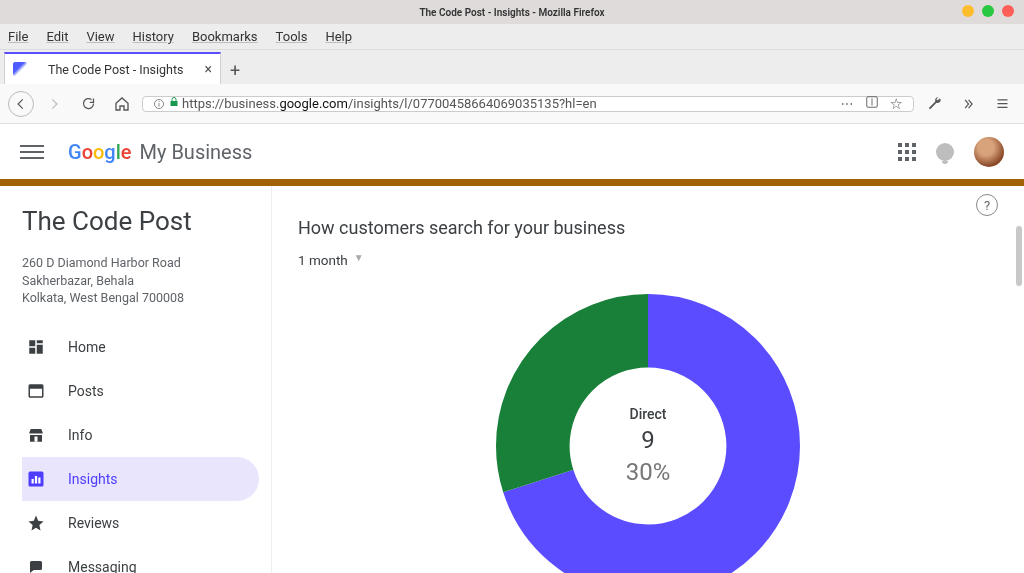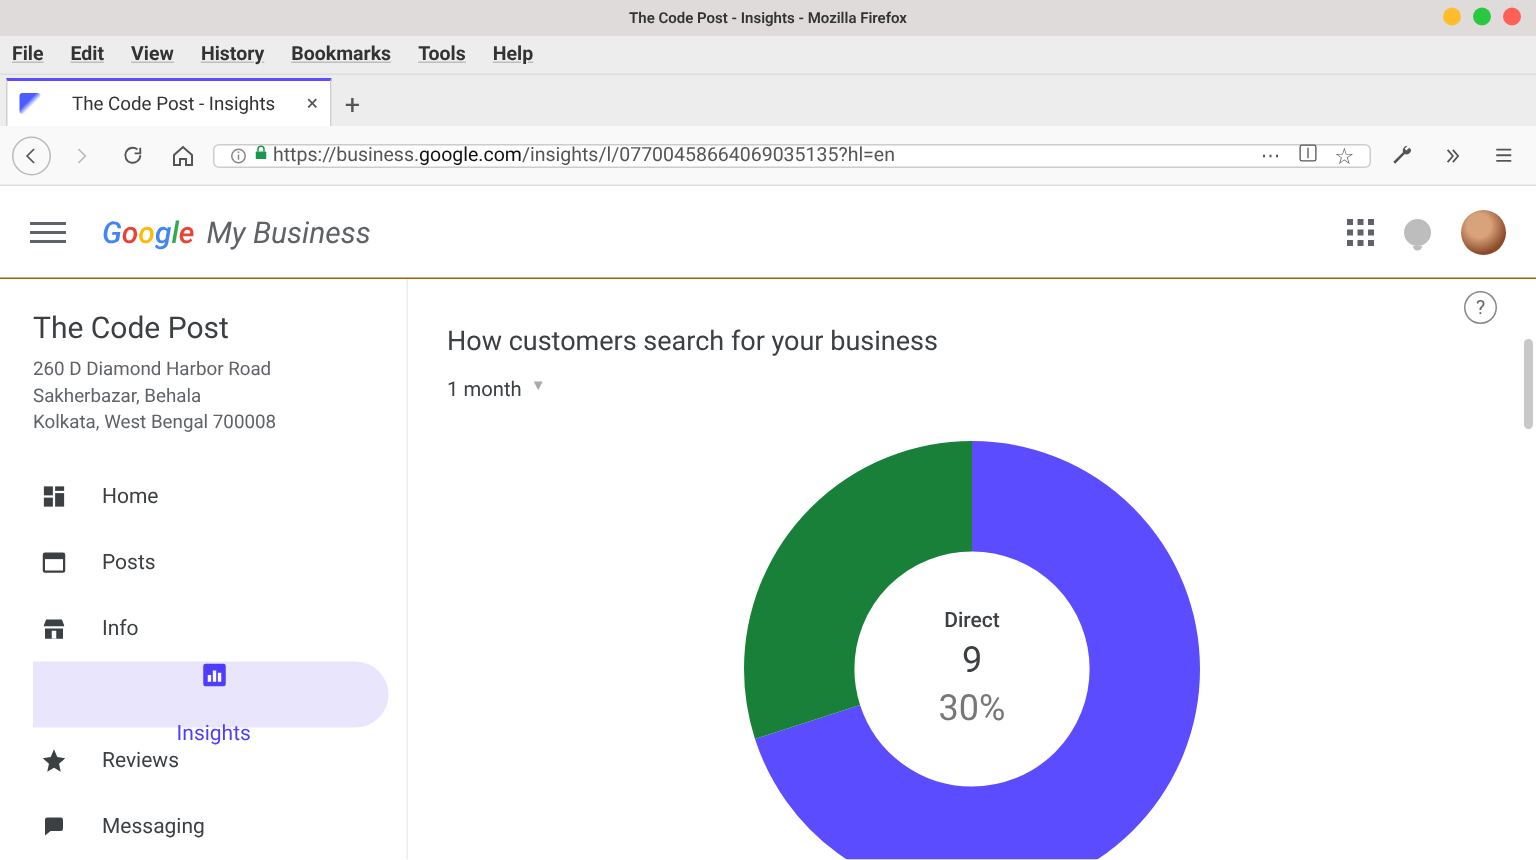--- a/index.html
+++ b/index.html
@@ -7,61 +7,61 @@
   
   .os-titlebar { height: 24px; background: #dedbda; display: flex; align-items: center; justify-content: center; position: relative; }
   .os-title { font-size: 10px; font-weight: 600; color: #333; }
   .traffic { position: absolute; right: 10px; top: 5px; display: flex; gap: 8px; }
   .traffic span { width: 12px; height: 12px; border-radius: 50%; display: inline-block; }
   .t-yellow { background: #ffbd2e; }
   .t-green { background: #28c940; }
   .t-red { background: #ff5f57; }
   
   .browser-menubar { height: 26px; background: #ededed; display: flex; align-items: center; padding: 0 8px; gap: 18px; font-size: 13px; border-bottom: 1px solid #ddd; }
-  .browser-menubar span { text-decoration: underline; text-decoration-color: rgba(0,0,0,0.2); cursor: default; font-weight: bold; }
+  .browser-menubar span { text-decoration: underline; text-decoration-color: rgba(0,0,0,0.2); cursor: default; }
   
   .tabstrip { height: 34px; background: #ededed; display: flex; align-items: flex-end; padding: 0 4px; }
   .tab { height: 32px; background: #fff; border: 1px solid #d0d0d0; border-bottom: none; border-top: 2px solid #5b4dff; display: flex; align-items: center; padding: 0 8px; gap: 21px; font-size: 12.5px; min-width: 190px; }
   .tab .favicon { width: 14px; height: 14px; background: linear-gradient(135deg,#4d5bff 40%, #fff 60%); border-radius: 2px; }
   .tab .close { margin-left: auto; font-size: 14px; color: #555; }
   .newtab { width: 28px; height: 28px; display:flex; align-items:center; justify-content:center; font-size: 18px; color:#555; }
   
   .toolbar { height: 40px; background: #f9f9f9; display:flex; align-items:center; padding: 0 8px; gap: 6px; border-bottom:1px solid #e0e0e0; }
   .tbtn { width: 28px; height: 28px; display:flex; align-items:center; justify-content:center; color:#555; border-radius:4px; }
   .tbtn.disabled { color:#bbb; }
   .tbtn.circ { border:1px solid #bbb; border-radius:50%; width:26px; height:26px; }
   .urlbox { flex:1; height:16px; border:1px solid #ccc; border-radius:4px; display:flex; align-items:center; padding:0 10px; gap:2px; background:#fff; font-size:13px; color:#555; }
   .lockwrap { display:flex; align-items:center; gap:3px; }
   .lock { color:#1a9850; font-size:12px; }
   .urltext { flex:1; white-space:nowrap; overflow:hidden; }
   .urltext .dom { color:#111; }
   .right-icons { display:flex; gap:10px; align-items:center; color:#555; }
   .star { font-size:15px; }
   
-  .app-header { height:62px; border-bottom:1px solid #a16207; display:flex; align-items:center; padding:0 20px;font-style:italic; }
+  .app-header { height:62px; border-bottom:7px solid #a16207; display:flex; align-items:center; padding:0 20px; }
   .hamburger { width:24px; display:flex; flex-direction:column; gap:4px; margin-right:24px; }
   .hamburger span{ height:2px; background:#5f6368; }
   .logo { font-size:20px; display:flex; align-items:baseline; gap:8px;}
   .glogo { font-weight:500; }
   .glogo .b{color:#4285F4}.glogo .r{color:#EA4335}.glogo .y{color:#FBBC05}.glogo .g{color:#34A853}
   .mybiz { color:#5f6368; font-size:20px; font-weight:400;}
   .hspace { flex:1; }
   .app-nine { width:18px; height:18px; display:grid; grid-template-columns:repeat(3,4px); grid-template-rows:repeat(3,4px); gap:3px; }
   .app-nine span{ background:#5f6368; }
   .bell { width:18px; height:18px; border-radius:50%; background:#bdbdbd; margin:0 20px; position:relative; }
   .bell::after{content:""; position:absolute; bottom:-3px; left:6px; width:6px; height:3px; background:#bdbdbd; border-radius:0 0 3px 3px;}
   .avatar { width:30px; height:30px; border-radius:50%; background: radial-gradient(circle at 40% 35%, #d8a27a 30%, #8a4a2a 70%); }
   
   .body { display:flex; height: calc(573px - 24px - 26px - 34px - 40px - 62px); }
   .sidebar { width:272px; padding:20px 12px 0 22px; border-right:1px solid #eee;}
-  .biz-title { font-size:20px; color:#3c4043; margin-bottom:8px; font-weight:400;}
+  .biz-title { font-size:26px; color:#3c4043; margin-bottom:18px; font-weight:400;}
   .biz-addr { font-size:12.5px; color:#5f6368; line-height:1.4; margin-bottom:18px;}
   .navlist { list-style:none; }
   .nav-item { display:flex; align-items:center; gap:22px; height:44px; padding-left:4px; border-radius:0 22px 22px 0; cursor:default; color:#3c4043;}
-  .nav-item.active { background:#e8e5fd; color:#4d3dff;flex-direction:column; }
+  .nav-item.active { background:#e8e5fd; color:#4d3dff; }
   .nav-icon { width:20px; height:20px; display:flex; align-items:center; justify-content:center; }
   .nav-label { font-size:14px; }
   .main { flex:1; padding: 10px 26px 0 26px; position:relative; overflow:hidden;}
   .section-title { font-size:18px; color:#3c4043; margin-bottom:14px; font-weight:400;margin-top:21px;}
   .help-circle { position:absolute; right:26px; top:8px; width:22px; height:22px; border:1.5px solid #888; border-radius:50%; display:flex; align-items:center; justify-content:center; font-size:13px; color:#666; }
   .period { display:flex; align-items:flex-start; gap:6px; font-size:13.5px; color:#3c4043; margin-bottom:8px;}
   .period .caret { color:#aaa; font-size:10px;}
   .chart-wrap { display:flex; justify-content:center; }
   .donut { position:relative; width:320px; height:320px; margin-top:10px;}
   .donut svg { transform: rotate(-90deg); }

